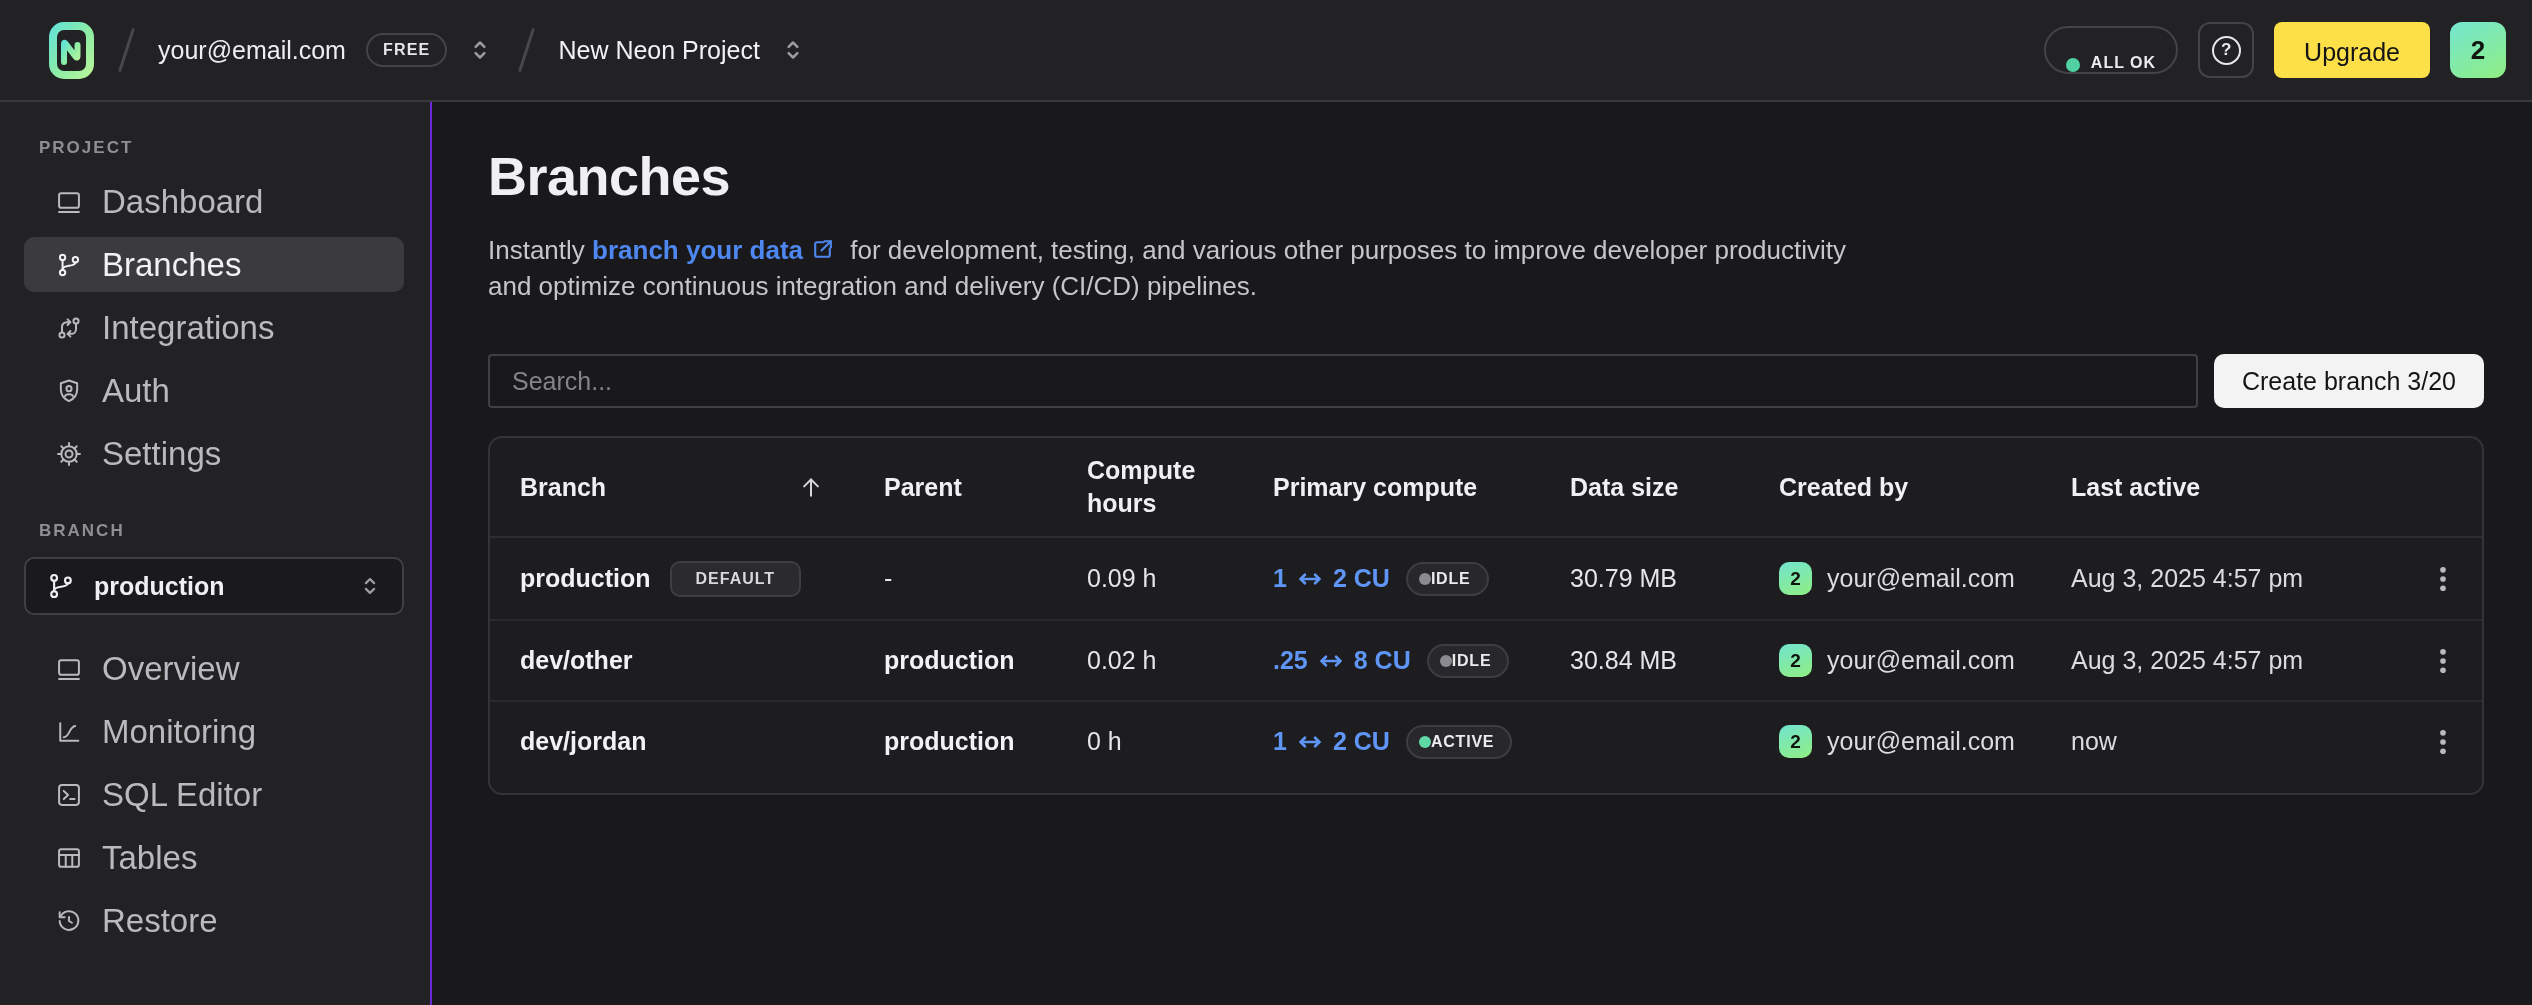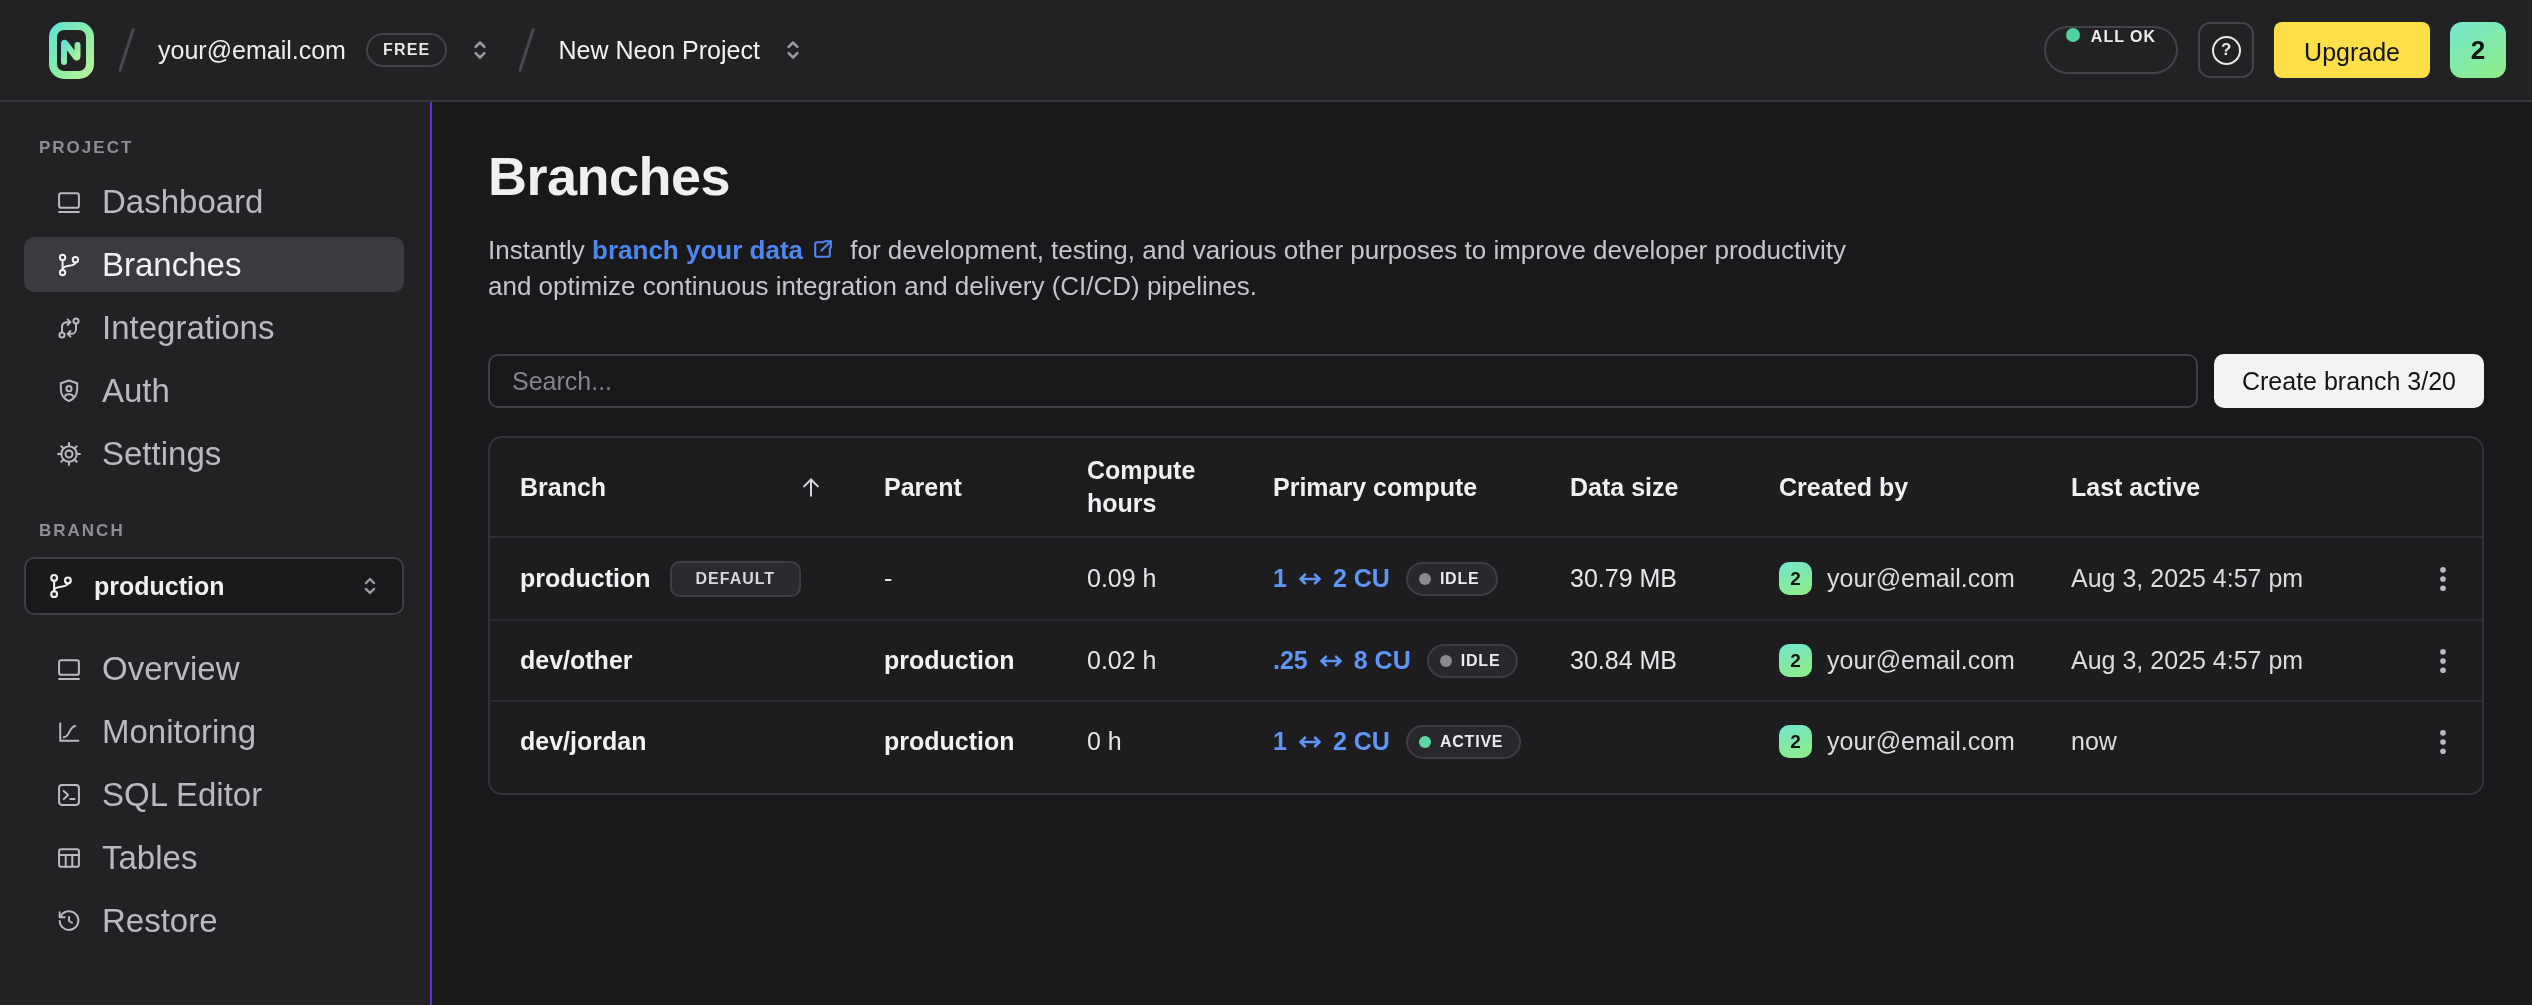--- a/index.html
+++ b/index.html
@@ -26,21 +26,21 @@
   .crumb { display:flex; align-items:center; background:none; border:none; color:#ededef; cursor:pointer; font-family:inherit; }
   .crumb .email { font-size:25px; color:#eeeef0; }
   .crumb .pname { font-size:25px; font-weight:500; color:#f2f2f4; }
   .badge-free {
     margin-left:20px; border:2px solid #434348; border-radius:999px;
     padding:6px 15px; font-size:16px; font-weight:700; letter-spacing:1.2px; color:#e6e6e9;
   }
   .updown { margin-left:18px; color:#9b9ba1; display:flex; }
   .hright { margin-left:auto; display:flex; align-items:center; gap:20px; }
   .pill-ok {
-    display:flex; align-items:flex-start; gap:11px; background:none; cursor:pointer;
+    display:flex; align-items:flex-end; gap:11px; background:none; cursor:pointer;
     border:2px solid #434348; border-radius:999px; padding:0 20px; height:48px;
     color:#ececee; font-size:16px; font-weight:700; letter-spacing:1px; font-family:inherit;
   }
   .dot { width:14px; height:14px; border-radius:50%; background:#4fd1a1; }
   .helpbtn {
     width:56px; height:56px; border:2px solid #434348; border-radius:12px; background:none;
     display:flex; align-items:center; justify-content:center; cursor:pointer;
   }
   .qcircle {
     width:29px; height:29px; border:2.4px solid #e8e8ea; border-radius:50%;
@@ -89,21 +89,21 @@
   }
   h1 { font-size:54px; line-height:60px; font-weight:600; letter-spacing:-0.5px; color:#f0f0f2; }
   .desc {
     margin-top:26px; font-size:26px; line-height:36px; color:#c6c6ca;
   }
   .desc a { color:#4f87f0; font-weight:600; text-decoration:none; cursor:pointer; }
   .ext { display:inline-flex; vertical-align:-3px; margin:0 8px 0 7px; }
 
   .controls { margin-top:50px; display:flex; gap:16px; }
   .search {
-    flex:1; height:54px; background:transparent; border:2px solid #3f3f44; border-radius:10px;
+    flex:1; height:54px; background:transparent; border:2px solid #3f3f44; border-radius:4px;
     padding:0 22px; font-size:25px; color:#ededef; font-family:inherit; outline:none;
   }
   .search::placeholder { color:#84848a; }
   .create-btn {
     height:54px; padding:0 28px; white-space:nowrap;
     background:#f3f3f3; color:#141416; border:none; border-radius:10px;
     font-size:25px; font-weight:500; cursor:pointer; font-family:inherit;
   }
 
   
@@ -124,21 +124,21 @@
   .trow + .trow { border-top:2px solid #2a2a2e; }
   .cell { display:flex; align-items:center; min-width:0; }
   .bname { font-weight:700; color:#f2f2f4; cursor:pointer; }
   .b { font-weight:700; color:#f2f2f4; }
   .badge-default {
     margin-left:19px; border:2px solid #3e3e43; background:#2b2b2f; border-radius:10px;
     padding:7px 24px; font-size:16px; font-weight:700; letter-spacing:1px; color:#d9d9dc;
   }
   .cu { display:flex; align-items:center; gap:7px; color:#5f95f5; font-weight:600; }
   .status {
-    margin-left:16px; display:flex; align-items:center; gap:9px;
+    margin-left:16px; display:flex; align-items:center; 
     border:2px solid #3d3d42; background:#28282c; border-radius:999px;
     padding:6px 16px 6px 11px; font-size:16px; font-weight:700; letter-spacing:0.8px; color:#ececee;
   }
   .sdot { width:12px; height:12px; border-radius:50%; background:#8a8a90; }
   .status.active .sdot { background:#5fd8a5; }
   .mini-avatar {
     width:33px; height:33px; border-radius:10px; margin-right:15px;
     background:linear-gradient(160deg,#72e4cf 0%,#90ee82 100%);
     color:#10150f; font-size:19px; font-weight:600;
     display:flex; align-items:center; justify-content:center; flex:0 0 auto;

